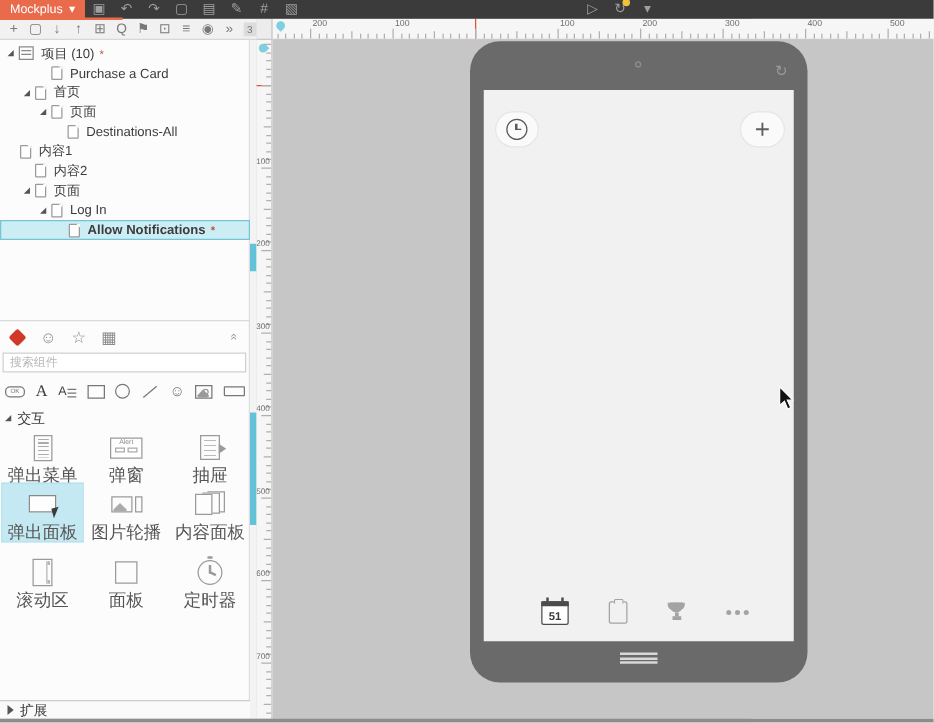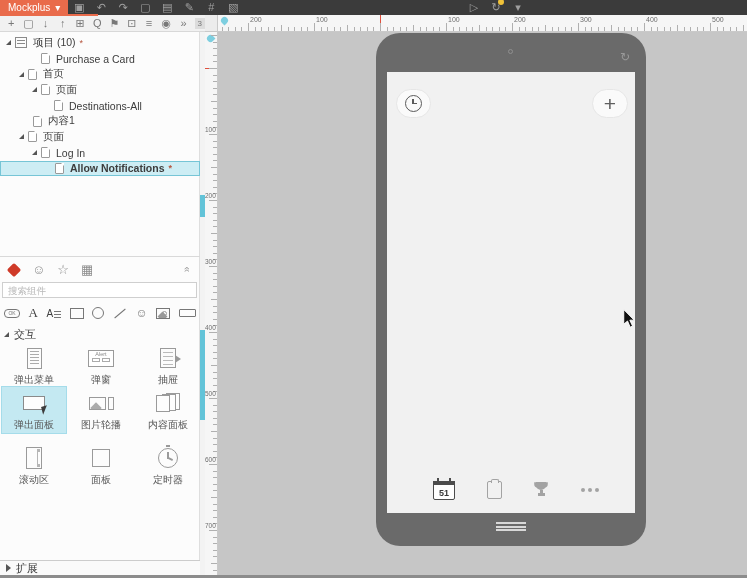--- a/index.html
+++ b/index.html
@@ -75,21 +75,21 @@
 
   #section-hdr { position:absolute; left:4px; top:295px; display:flex; align-items:center; font-size:11px; color:#3a3a3a; }
   #section-hdr .tri-exp { margin-right:5px; }
   #footer-hdr { position:absolute; left:0; top:528px; width:200px; height:16px; border-top:1px solid #cccccc; border-bottom:1px solid #cccccc; display:flex; align-items:center; font-size:11px; color:#3a3a3a; padding-left:6px; background:#fafafa; }
   .tri-col { width:0; height:0; border-left:5px solid #555; border-top:4px solid transparent; border-bottom:4px solid transparent; margin-right:5px; }
 
   
   .tile { position:absolute; width:64px; height:46px; display:flex; flex-direction:column; align-items:center; justify-content:flex-end; padding-bottom:2px; }
   .tile.sel { background:#c4e9f2; outline:1px solid #a5dcEA; }
   .tile .ic-wrap { flex:1; display:flex; align-items:center; justify-content:center; width:100%; }
-  .tile .tlab { font-size:10px; color:#555; line-height:12px; }
+  .tile .tlab { font-size:14px; color:#555; line-height:12px; }
   .t-menu { width:15px; height:21px; border:1px solid #9a9a9a; background:repeating-linear-gradient(to bottom,transparent 0 2px,#ababab 2px 3px); background-clip:content-box; padding:2px; }
   .t-dialog { width:26px; height:17px; border:1px solid #9a9a9a; display:flex; flex-direction:column; align-items:center; background:#fff; }
   .t-dialog b { font-size:5.5px; color:#8a8a8a; font-weight:normal; line-height:7px; }
   .t-dialog i { display:flex; gap:2px; }
   .t-dialog i span { width:8px; height:4px; border:1px solid #ababab; display:block; }
   .t-drawer { width:16px; height:20px; border:1px solid #9a9a9a; position:relative; background:repeating-linear-gradient(to bottom,transparent 0 3px,#bbb 3px 4px); background-clip:content-box; padding:2px; }
   .t-drawer::after { content:''; position:absolute; right:-6px; top:6px; border-left:6px solid #9a9a9a; border-top:4px solid transparent; border-bottom:4px solid transparent; }
   .t-panel-sm { width:22px; height:14px; border:1px solid #8a8a8a; background:#fdfdfd; position:relative; }
   .mini-cursor { position:absolute; right:-4px; bottom:-5px; width:0; height:0; border-top:8px solid #3c3c3c; border-right:6px solid transparent; transform:rotate(-15deg); }
   .t-carousel { display:flex; gap:2px; align-items:center; }
@@ -400,24 +400,29 @@
         <div class="trow" style="padding-left: 32px;">
           <i class="tri-exp"></i>
           <span class="pg-ic"></span>
           <span>页面</span>
         </div>
         <div class="trow" style="padding-left: 45px;">
           <i style="width: 9px; flex: 0 0 auto;"></i>
           <span class="pg-ic"></span>
           <span>Destinations-All</span>
         </div>
-        <div class="trow" style="padding-left: 24px;">
+        <div class="trow" style="padding-left: 7px;">
           <i style="width: 9px; flex: 0 0 auto;"></i>
           <span class="pg-ic"></span>
           <span>内容1</span>
+        </div>
+        <div class="trow" style="padding-left: 19px;">
+          <i style="width: 9px; flex: 0 0 auto;"></i>
+          <span class="pg-ic"></span>
+          <span>内容2</span>
         </div>
         <div class="trow" style="padding-left: 19px;">
           <i class="tri-exp"></i>
           <span class="pg-ic"></span>
           <span>页面</span>
         </div>
         <div class="trow" style="padding-left: 32px;">
           <i class="tri-exp"></i>
           <span class="pg-ic"></span>
           <span>Log In</span>

